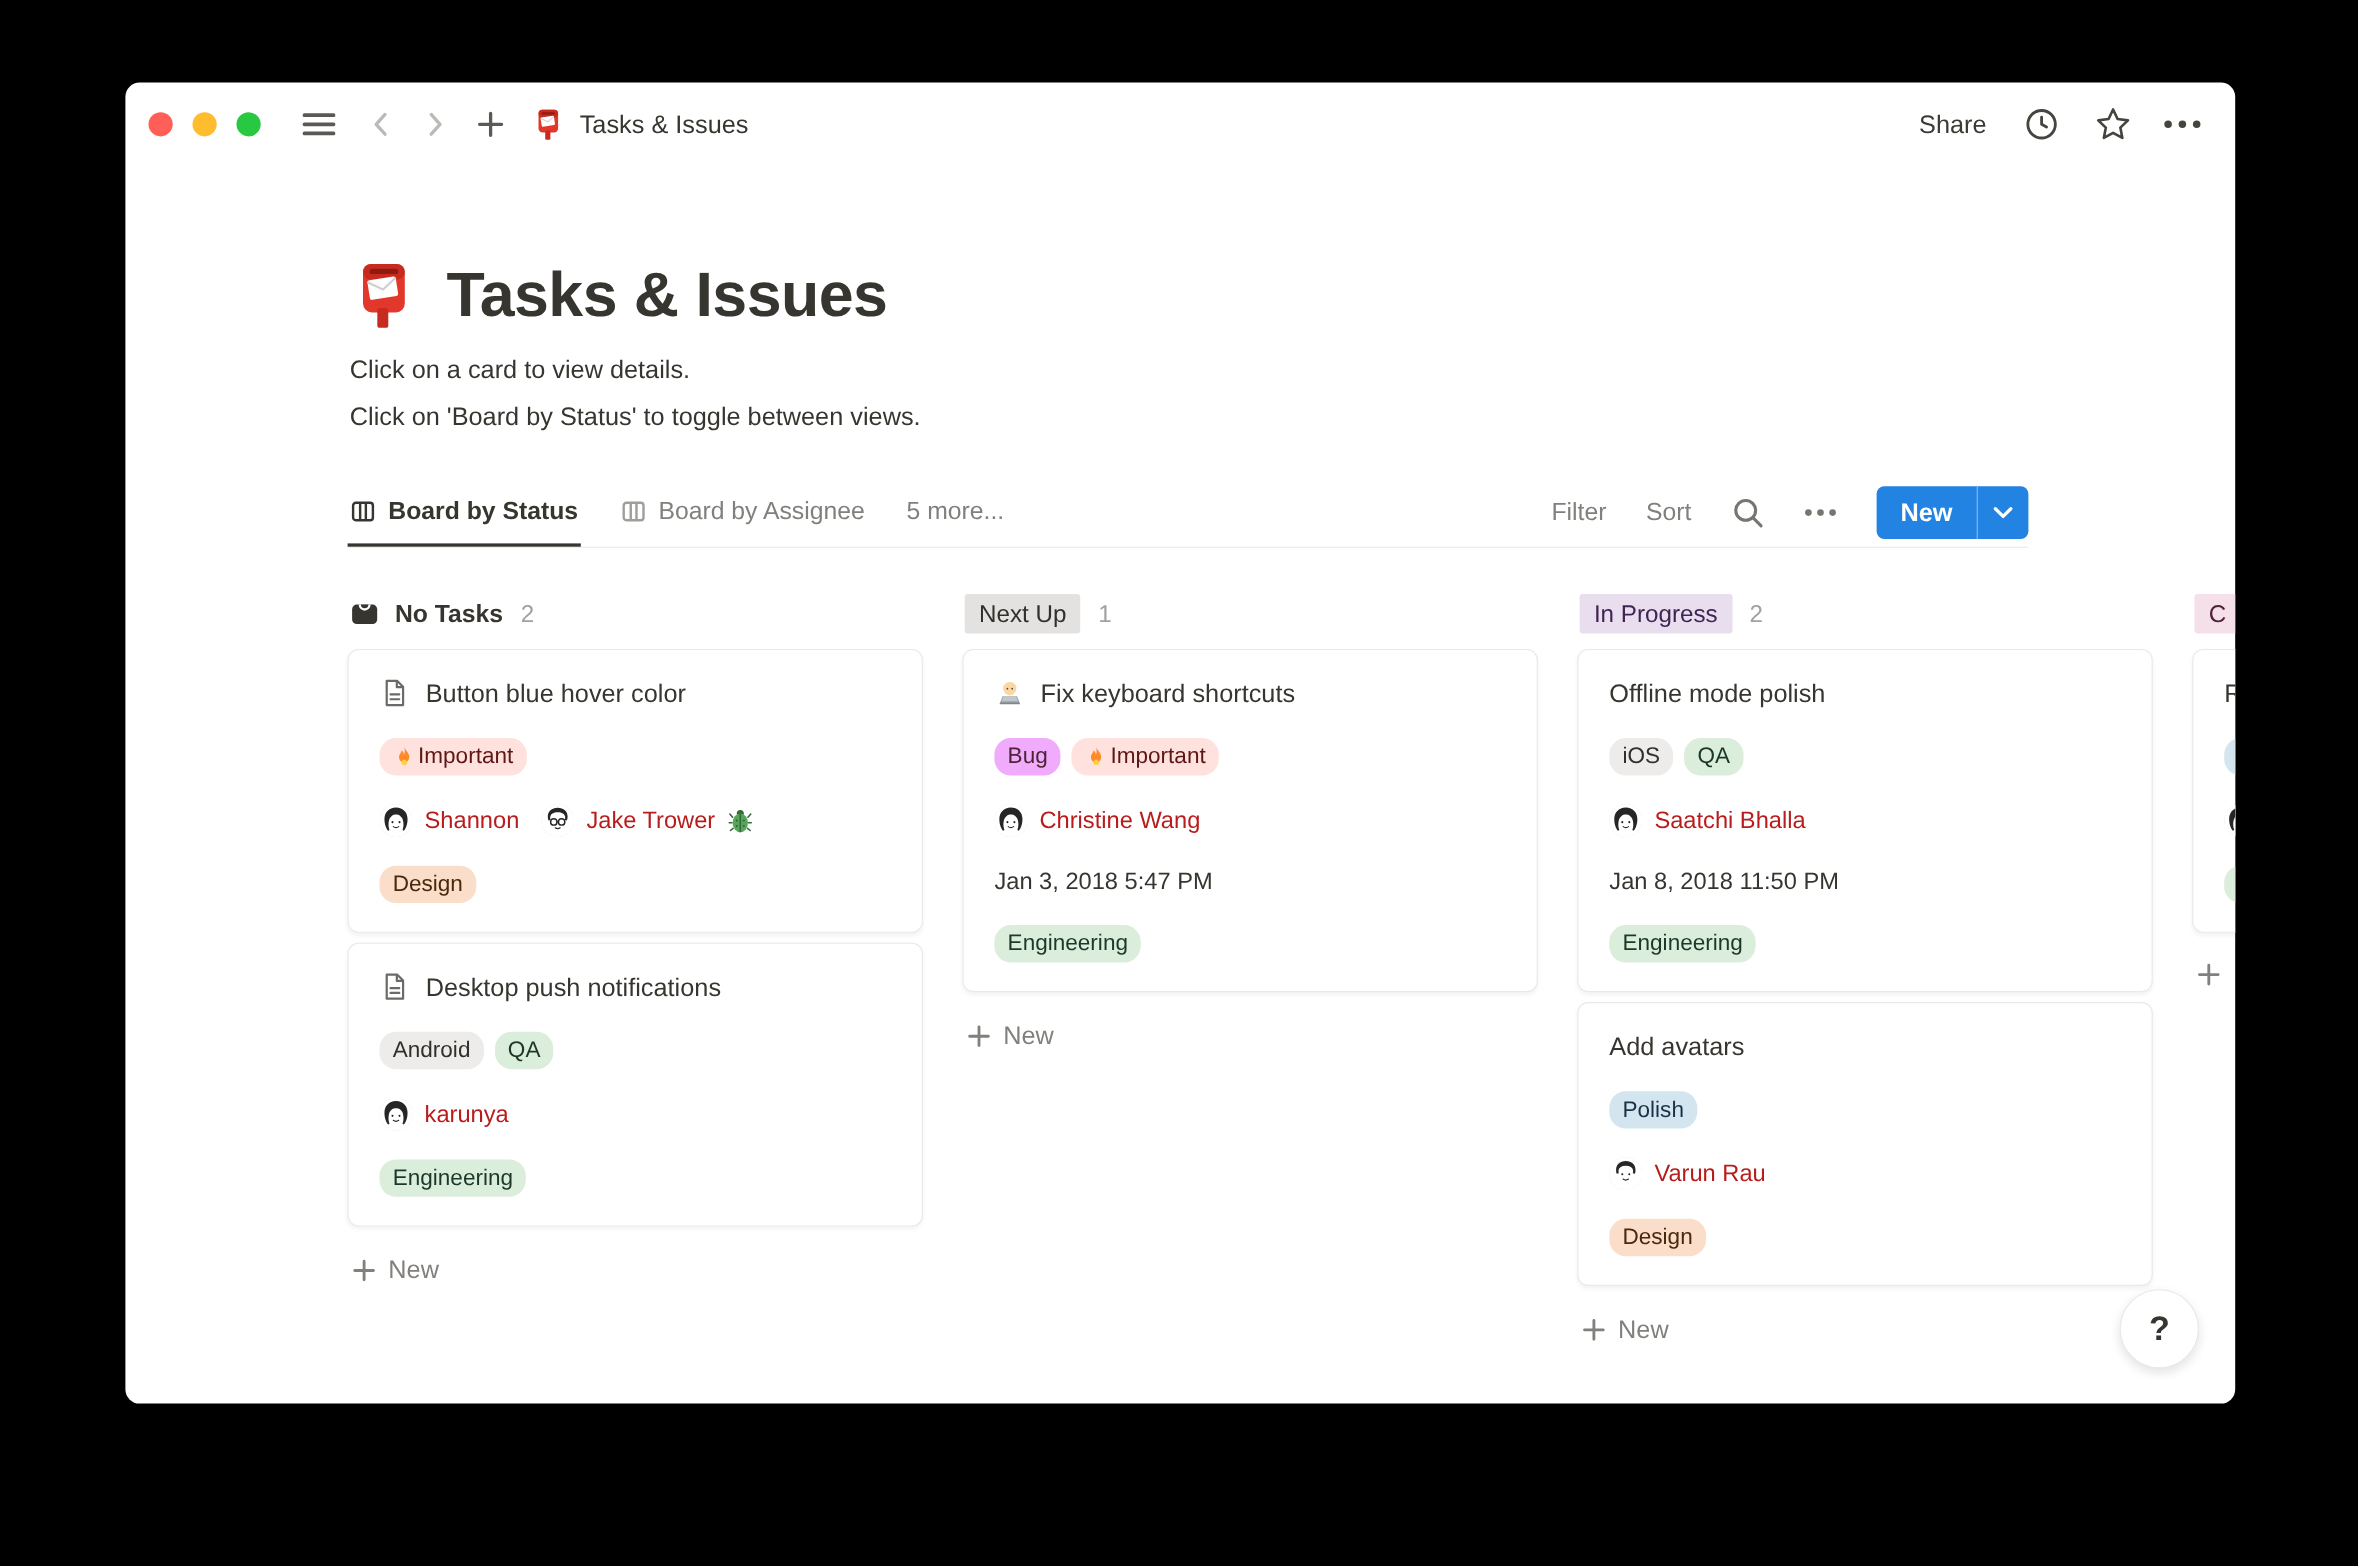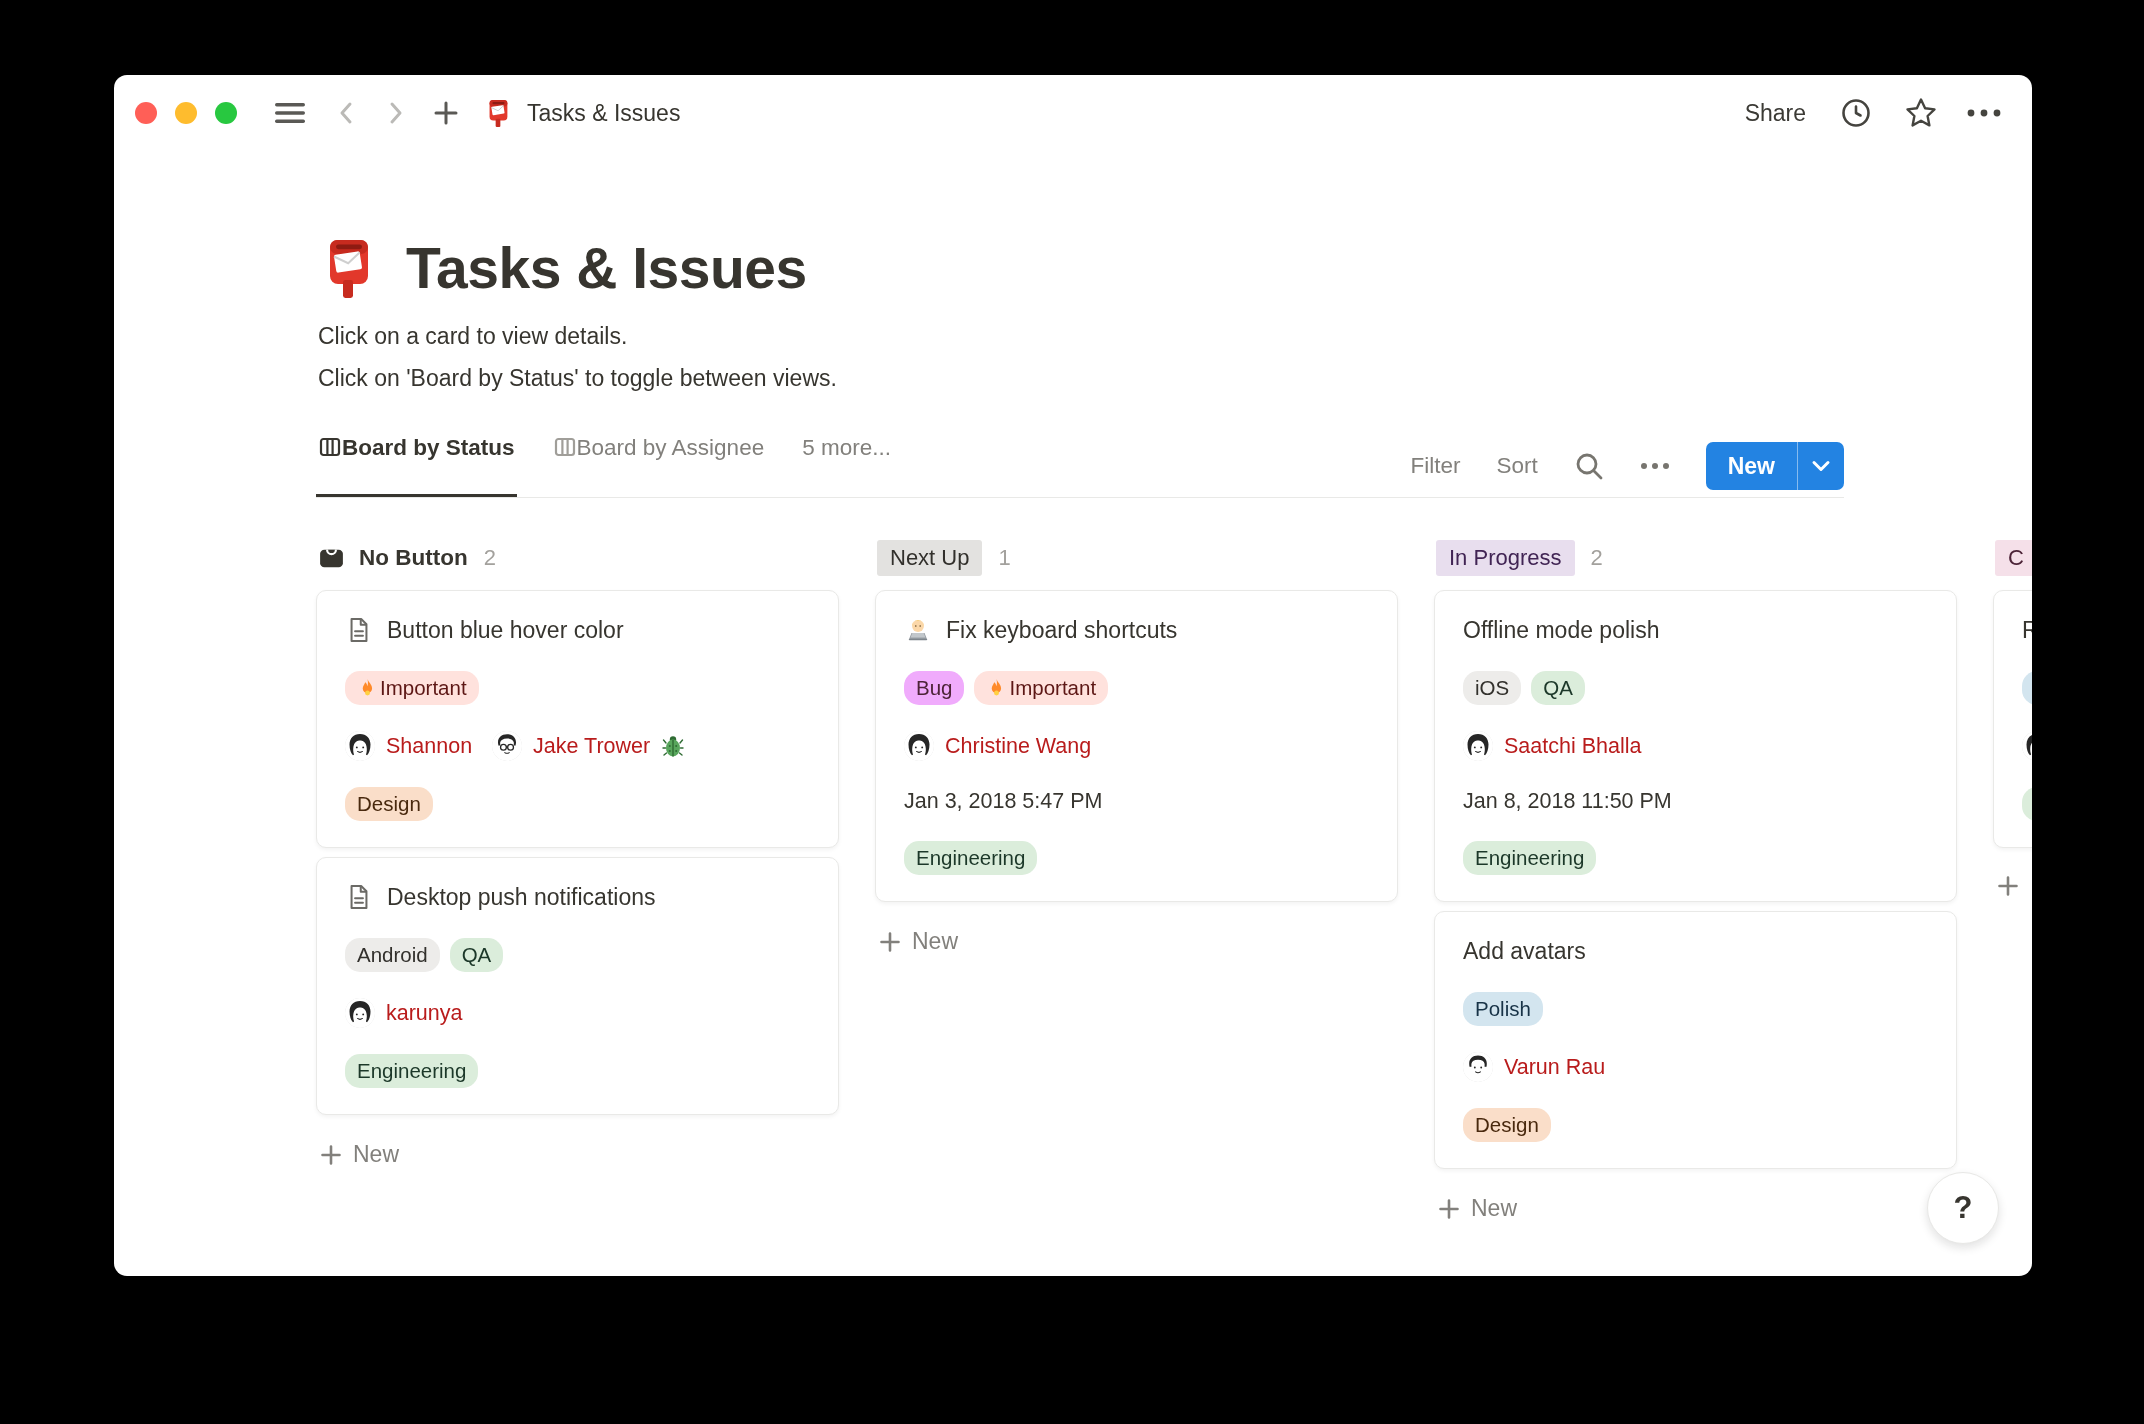--- a/index.html
+++ b/index.html
@@ -29,21 +29,21 @@
   .page-head{margin:84px 0 0 202px;display:flex;align-items:center;gap:26px;}
   .page-emoji{width:64px;height:64px;}
   h1.page-title{margin:0;font-size:57px;font-weight:700;letter-spacing:-.5px;color:#37352F;}
   .desc{margin:14px 0 0 204px;font-size:23px;line-height:42px;color:#37352F;}
   
   .toolbar{
     margin:36px 0 0 202px;width:1528px;height:63px;display:flex;align-items:center;
     border-bottom:1px solid #E9E9E7;box-sizing:border-box;position:relative;
   }
   .tabs{display:flex;height:100%;gap:34px;}
-  .tab{display:flex;align-items:flex-start;height:100%;padding:0 2px;
+  .tab{display:flex;align-items:center;gap:11px;height:100%;padding:0 2px;
     border-bottom:3px solid transparent;box-sizing:border-box;font-size:22.5px;
     color:#82807C;cursor:pointer;white-space:nowrap;}
   .tab .icon{color:#A09E99;}
   .tab.active{color:#37352F;font-weight:600;border-bottom-color:#37352F;}
   .tab.active .icon{color:#37352F;}
   .tb-actions{margin-left:auto;display:flex;align-items:center;gap:36px;}
   .tb-action{font-size:22.5px;color:#82807C;cursor:pointer;}
   .tb-actions .icon{color:#77756F;cursor:pointer;}
   .new-btn{display:flex;align-items:stretch;height:48px;border-radius:7px;overflow:hidden;cursor:pointer;}
   .new-btn .nb-label{display:flex;align-items:center;padding:0 22px;font-size:23px;font-weight:600;color:#fff;}
@@ -237,21 +237,21 @@
   <div class="board" id="board">
       <div class="column">
         <div class="col-header">
           <span class="icon">
             <svg width="27" height="27" viewBox="0 0 32 32">
               <rect x="2.5" y="5.5" width="27" height="21" rx="5" fill="#37352F"></rect>
               <path d="M9.5 5.5 a6.5 6.5 0 0 0 13 0 z" fill="#fff"></path>
               <path d="M12 5.5 a4 4 0 0 0 8 0" fill="#37352F"></path>
             </svg>
           </span>
-          <span class="col-label">No Button</span>
+          <span class="col-label">No Tasks</span>
           <span class="col-count">2</span>
         </div>
         <div class="cards">
           <div class="card">
             <div class="row title-row">
               <span class="icon">
                 <svg width="28" height="28" viewBox="0 0 32 32">
                   <g fill="none" stroke="#6B6A66" stroke-width="2.3" stroke-linejoin="round">
                     <path d="M7.5 3.5 h11 l6 6 v19 h-17 z"></path>
                     <path d="M18 3.8 v6.2 h6.2"></path>

